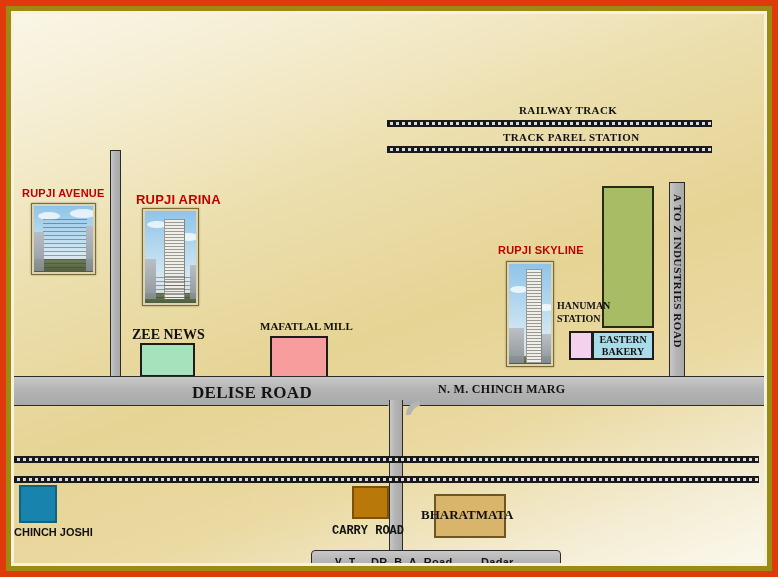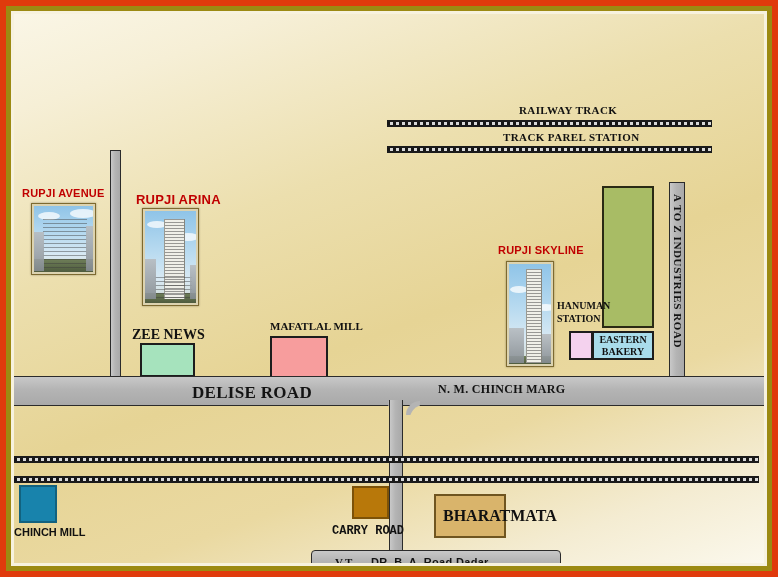--- a/index.html
+++ b/index.html
@@ -138,21 +138,21 @@
           <div class="tower stripes" style="left:19px;top:8px;width:19px;height:80px;"></div>
           <div class="lowrise" style="left:10px;top:66px;width:37px;height:22px;"></div>
           <div class="sidebldg" style="left:0px;top:48px;width:11px;height:40px;"></div>
           <div class="sidebldg" style="left:45px;top:54px;width:12px;height:34px;"></div>
         </div>
       </div>
 
       <div class="block-label" style="left:118px;top:313px;font-size:14px;">ZEE NEWS</div>
       <div class="block" style="left:126px;top:329px;width:55px;height:34px;background:#a6e3bd;"></div>
 
-      <div class="block-label" style="left:246px;top:306px;font-size:11px;margin-left:10px;">MAFATLAL MILL</div>
+      <div class="block-label" style="left:246px;top:306px;font-size:11px;">MAFATLAL MILL</div>
       <div class="block" style="left:256px;top:322px;width:58px;height:42px;background:#f79d9d;"></div>
 
       <div class="prop-label" style="left:484px;top:230px;font-size:11px;">RUPJI SKYLINE</div>
       <div class="photo-card" style="left:492px;top:247px;width:48px;height:106px;">
         <div class="photo-inner">
           <div class="sky"></div>
           <div class="cloud" style="left:1px;top:22px;width:18px;height:7px;"></div>
           <div class="cloud" style="left:27px;top:40px;width:20px;height:7px;"></div>
           <div class="ground" style="height:8px;"></div>
           <div class="tower stripes" style="left:17px;top:5px;width:14px;height:94px;"></div>
@@ -179,29 +179,29 @@
                   border-top-right-radius:14px;box-shadow:4px -4px 0 0 #b4b4b4;"></div>
       <div style="position:absolute;left:396px;top:391px;width:14px;height:14px;
                   border-top-left-radius:14px;box-shadow:-4px -4px 0 0 #b4b4b4;"></div>
 
       <div class="road v" style="left:375px;top:386px;width:14px;height:150px;border-top:none;border-bottom:none;"></div>
 
       <div class="rail" style="left:0px;top:442px;width:745px;"></div>
       <div class="rail" style="left:0px;top:462px;width:745px;"></div>
 
       <div class="block" style="left:5px;top:471px;width:38px;height:38px;background:#1883ac;border-color:#12627f;"></div>
-      <div class="block-label sans" style="left:0px;top:512px;font-size:11px;font-family:'Liberation Sans',sans-serif;">CHINCH MILL</div>
+      <div class="block-label sans" style="left:0px;top:512px;font-size:11px;font-family:'Liberation Sans',sans-serif;">CHINCH JOSHI</div>
 
       <div class="block" style="left:338px;top:472px;width:37px;height:33px;background:#b8780a;border-color:#7d5207;"></div>
       <div class="block-label sans" style="left:318px;top:510px;font-size:12px;font-family:Liberation Mono, monospace;">CARRY ROAD</div>
 
       <div class="block" style="left:420px;top:480px;width:72px;height:44px;background:#d9b46b;border-color:#6f5520;border-width:2px;"></div>
-      <div class="block-label" style="left:429px;top:493px;width:64px;font-size:16px;">BHARATMATA</div>
+      <div class="block-label" style="left:407px;top:493px;width:64px;font-size:13px;">BHARATMATA</div>
 
       <div class="road h" style="left:297px;top:536px;width:250px;height:24px;border-radius:4px;"></div>
-      <div class="road-label sans" style="left:321px;top:542px;font-size:11px;font-family:Liberation Serif, serif;">V.T.</div>
+      <div class="road-label sans" style="left:321px;top:542px;font-size:11px;font-family:Liberation Mono, monospace;">V.T.</div>
       <div class="road-label sans" style="left:357px;top:542px;font-size:11px;font-family:'Liberation Sans',sans-serif;">DR. B. A. Road</div>
-      <div class="road-label sans" style="left:442px;top:542px;font-size:11px;font-family:'Liberation Sans',sans-serif;text-decoration:underline;">Dadar</div>
+      <div class="road-label sans" style="left:467px;top:542px;font-size:11px;font-family:'Liberation Sans',sans-serif;text-decoration:underline;">Dadar</div>
 
 
     </div>
   </div>
 </div>
 
 </body></html>

